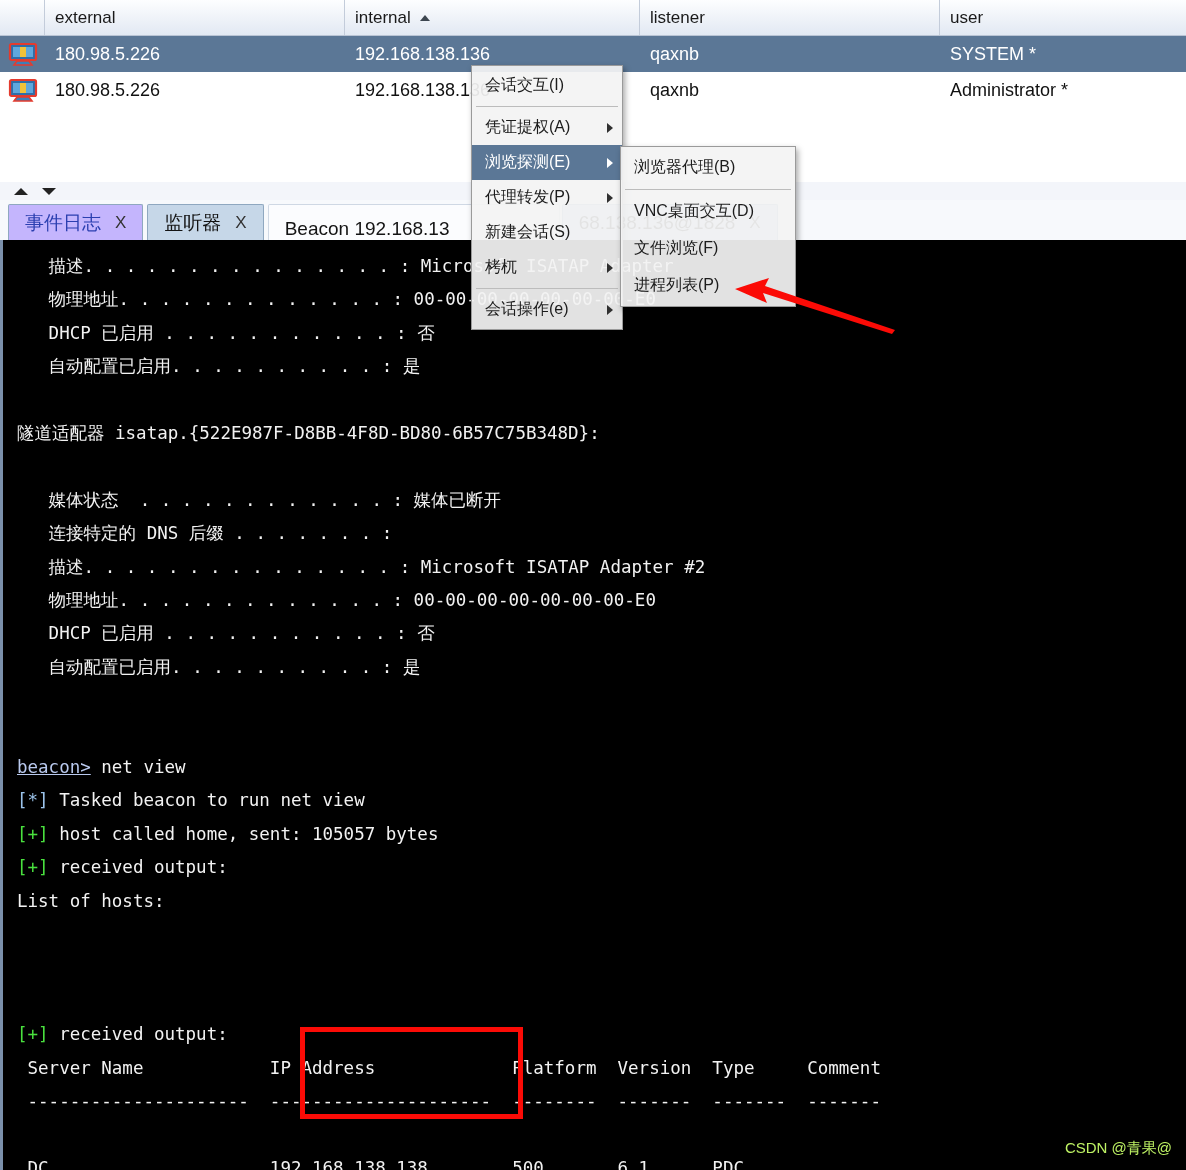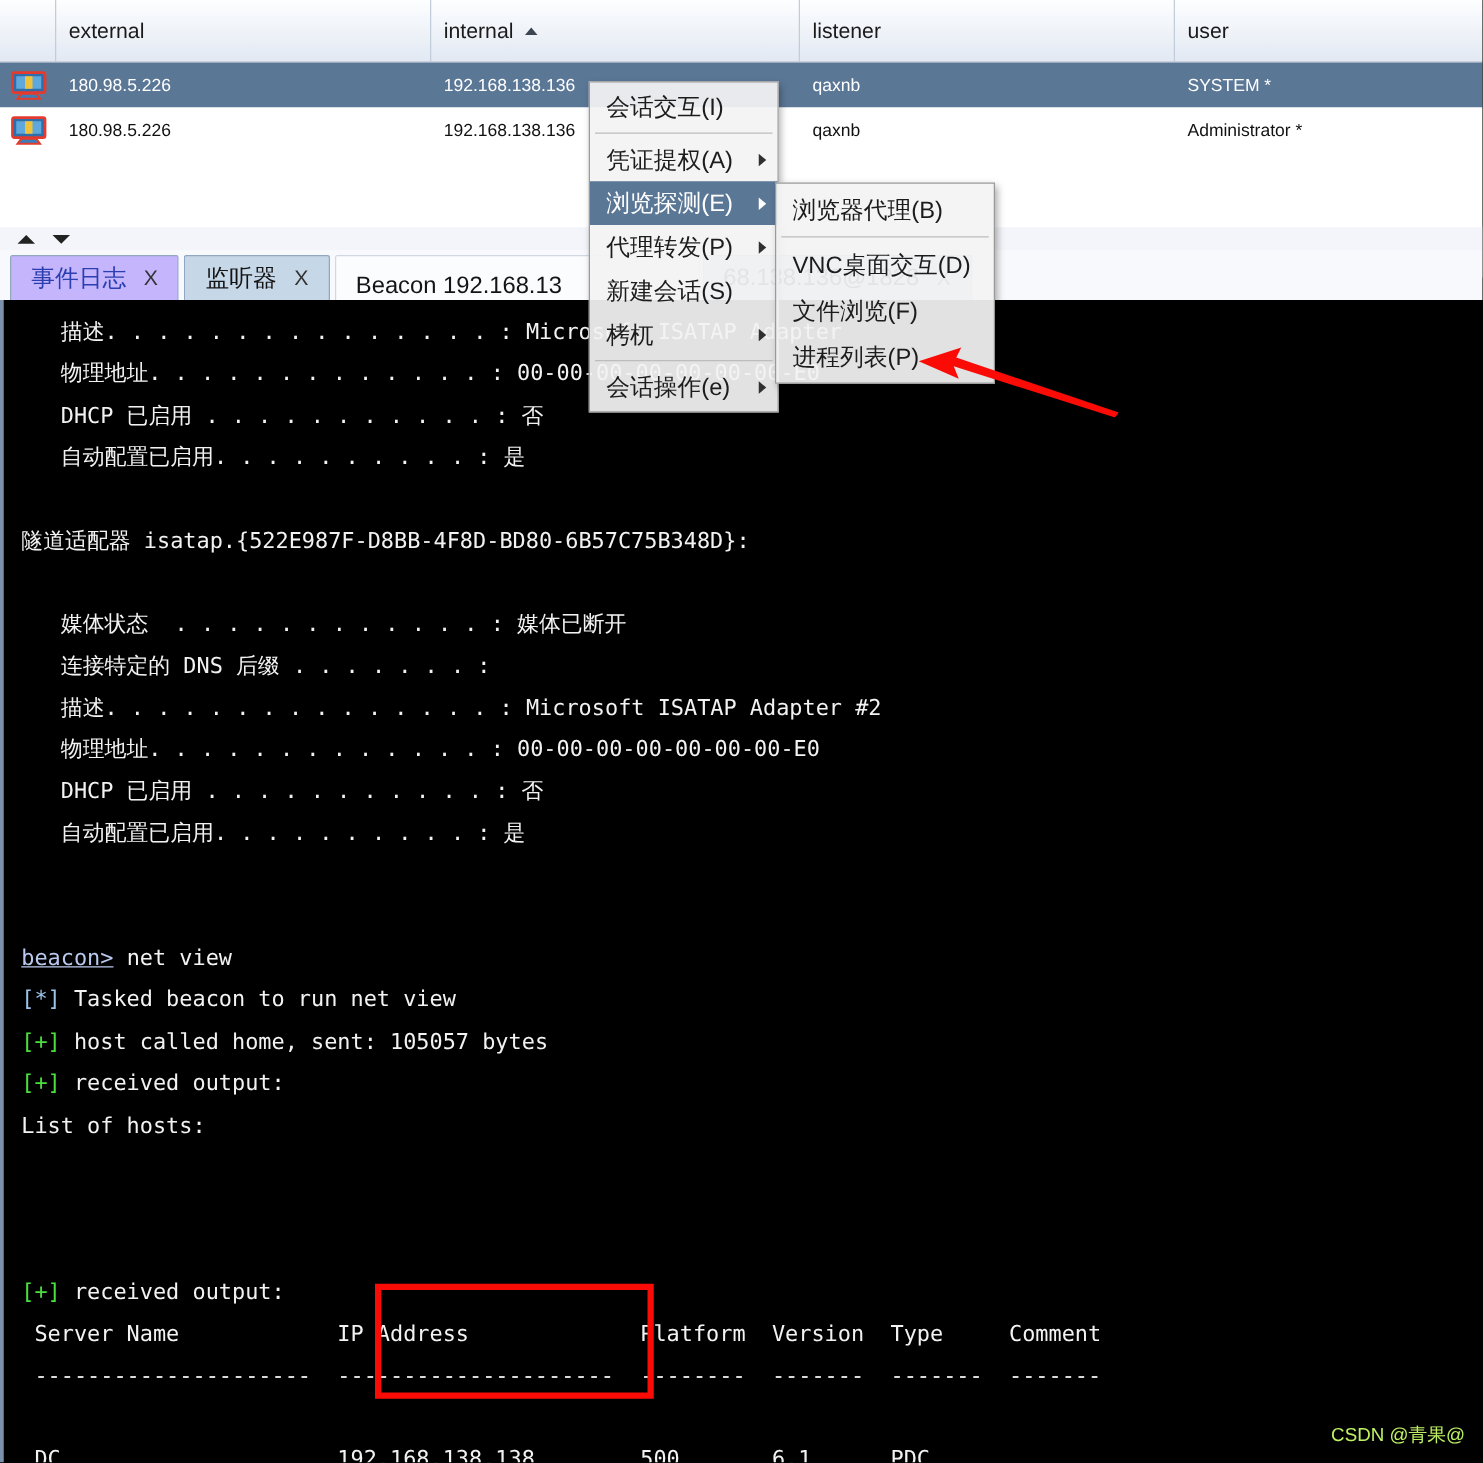--- a/index.html
+++ b/index.html
@@ -12,21 +12,21 @@
   }
 
   
   #session-panel{
     position:absolute;left:0;top:0;width:1186px;height:182px;
     background:#ffffff;
     border-bottom:2px solid #6d6d6d;
     box-sizing:border-box;
   }
   .tbl-head{
-    display:flex;height:50px;
+    display:flex;height:36px;
     background:linear-gradient(to bottom,#fdfeff 0%,#eef2f8 55%,#e2e9f3 100%);
     border-bottom:1px solid #b9c4d4;
     box-sizing:border-box;
   }
   .tbl-head .col{
     position:relative;
     display:flex;align-items:center;
     padding-left:10px;
     font-size:17px;color:#1a1a1a;
     box-sizing:border-box;
@@ -34,21 +34,21 @@
     overflow:hidden;white-space:nowrap;
   }
   .tbl-head .col.spacer{padding:0;border-right:1px solid #c3ccda;}
   .sort-arrow{
     margin-left:9px;width:0;height:0;
     border-left:5px solid transparent;border-right:5px solid transparent;
     border-bottom:6px solid #3d4650;
   }
   .tbl-row{
     display:flex;height:36px;align-items:center;
-    font-size:14px;box-sizing:border-box;
+    font-size:18px;box-sizing:border-box;
   }
   .tbl-row.selected{background:#5b7796;color:#ffffff;}
   .tbl-row.plain{background:#ffffff;color:#111111;}
   .tbl-row .cell{
     padding-left:10px;box-sizing:border-box;
     white-space:nowrap;overflow:hidden;
   }
   .tbl-row .cell.iconcell{
     padding-left:0;display:flex;align-items:center;justify-content:center;
   }
@@ -110,21 +110,21 @@
   .cl-blank{display:block;height:33.4px;}
 
   
   .menu{
     position:absolute;
     background:rgba(243,243,243,0.93);
     border:1px solid #9a9a9a;
     box-shadow:2px 3px 6px rgba(0,0,0,0.35);
     padding:2px 0;
     box-sizing:border-box;
-    font-size:19px;color:#1c1c1c;
+    font-size:16px;color:#1c1c1c;
     z-index:40;
   }
   .menu .mi{
     position:relative;
     display:flex;align-items:center;
     height:35px;padding:0 14px 0 13px;
     white-space:nowrap;
     box-sizing:border-box;
   }
   .menu .mi.sel{background:#5b7796;color:#ffffff;}

